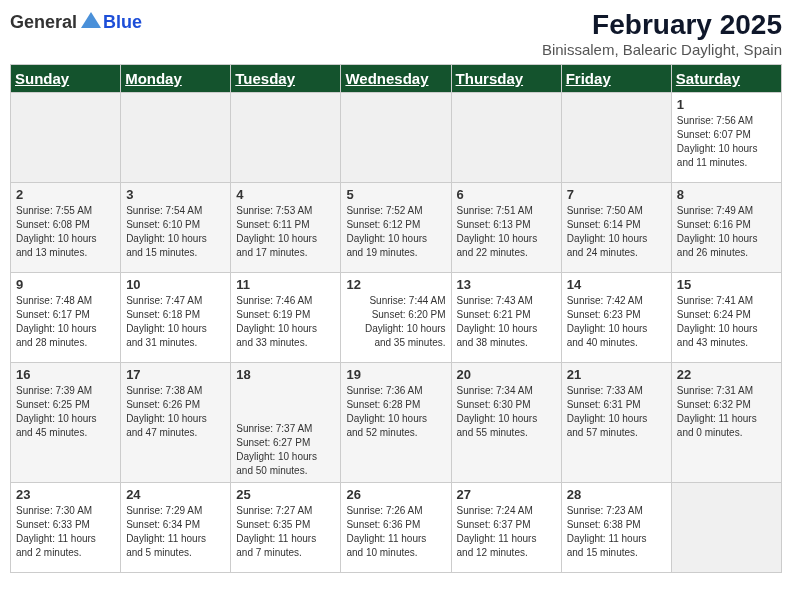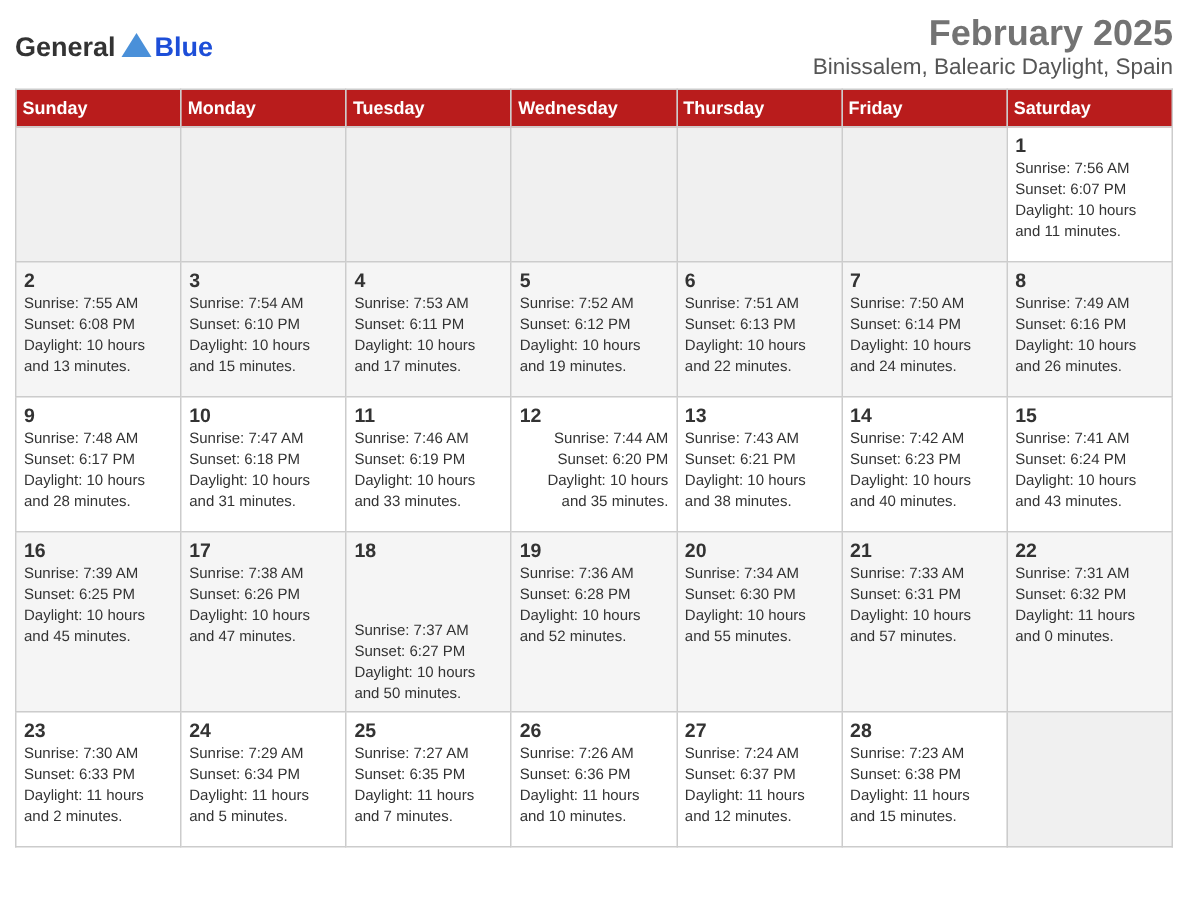--- a/index.html
+++ b/index.html
@@ -6,21 +6,21 @@
     body {
       font-family: Arial, sans-serif;
       background: #fff;
       width: 792px;
       min-height: 612px;
       padding: 10px;
     }
     .header {
       display: flex;
       justify-content: space-between;
-      align-items: center;
+      align-items: flex-start;
       margin-bottom: 6px;
     }
     .logo {
       display: flex;
       align-items: center;
     }
     .logo-text-general {
       font-size: 18px;
       font-weight: bold;
       color: #333;
@@ -32,42 +32,43 @@
     }
     .logo-icon {
       width: 24px;
       height: 24px;
       margin-left: 2px;
     }
     .title-block {
       text-align: right;
     }
     .month-title {
-      font-size: 24px;
-      font-weight: bold;
-      color: #737373;
+      font-size: 28px;
+      font-weight: bold;
+      color: #0f172a;
       line-height: 1.1;
     }
     .location-title {
       font-size: 15px;
       color: #555;
     }
     table {
       width: 100%;
       border-collapse: collapse;
       table-layout: fixed;
     }
     th {
-      background-color: #b91c1c;
+      background-color: #14532d;
       color: #fff;
-      font-size: 12px;
+      font-size: 15px;
       font-weight: bold;
       padding: 5px 4px;
       text-align: left;
       border: 1px solid #ccc;
+      text-decoration: underline;
     }
     td {
       border: 1px solid #ccc;
       vertical-align: top;
       padding: 4px 5px;
       height: 90px;
       font-size: 10.5px;
       color: #333;
       background: #fff;
     }

